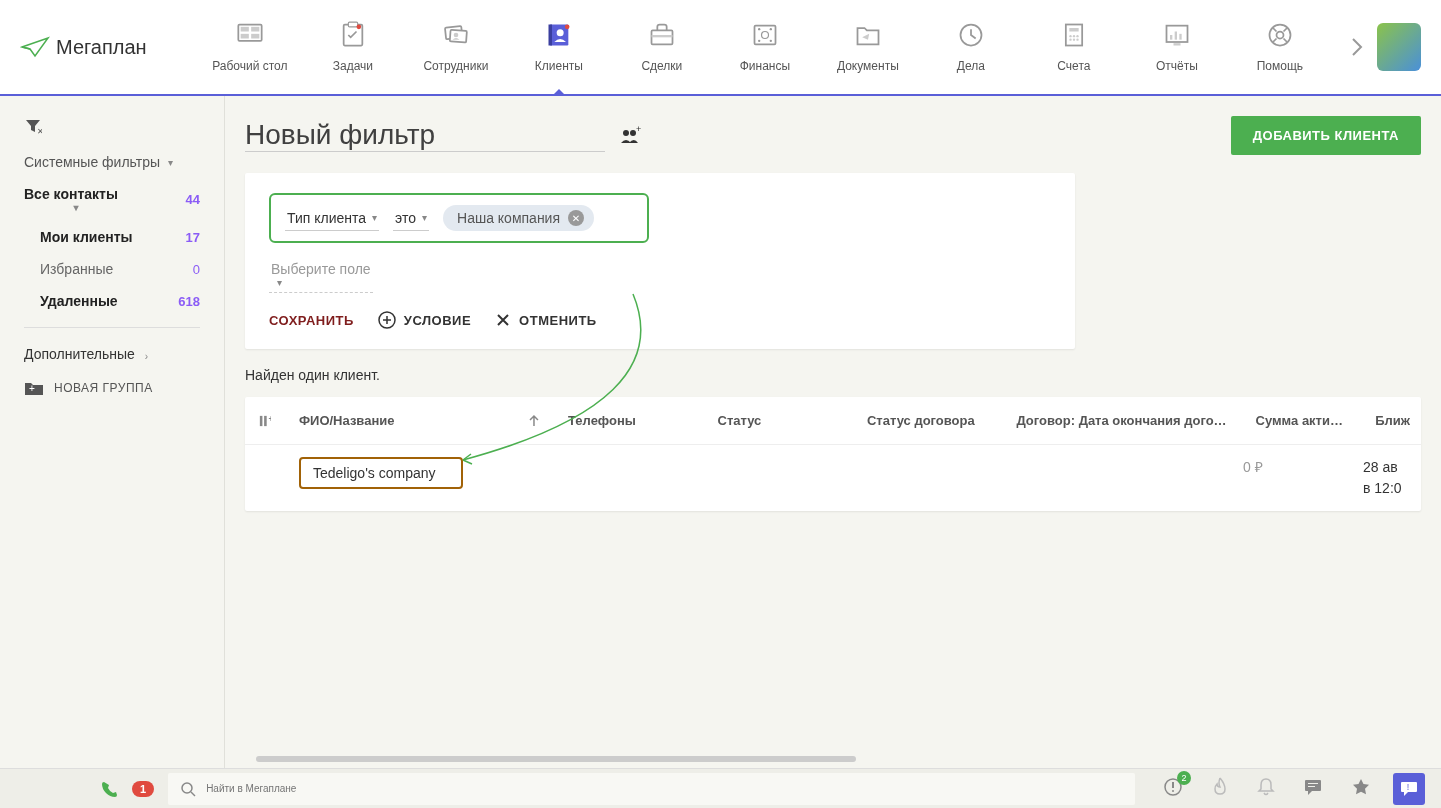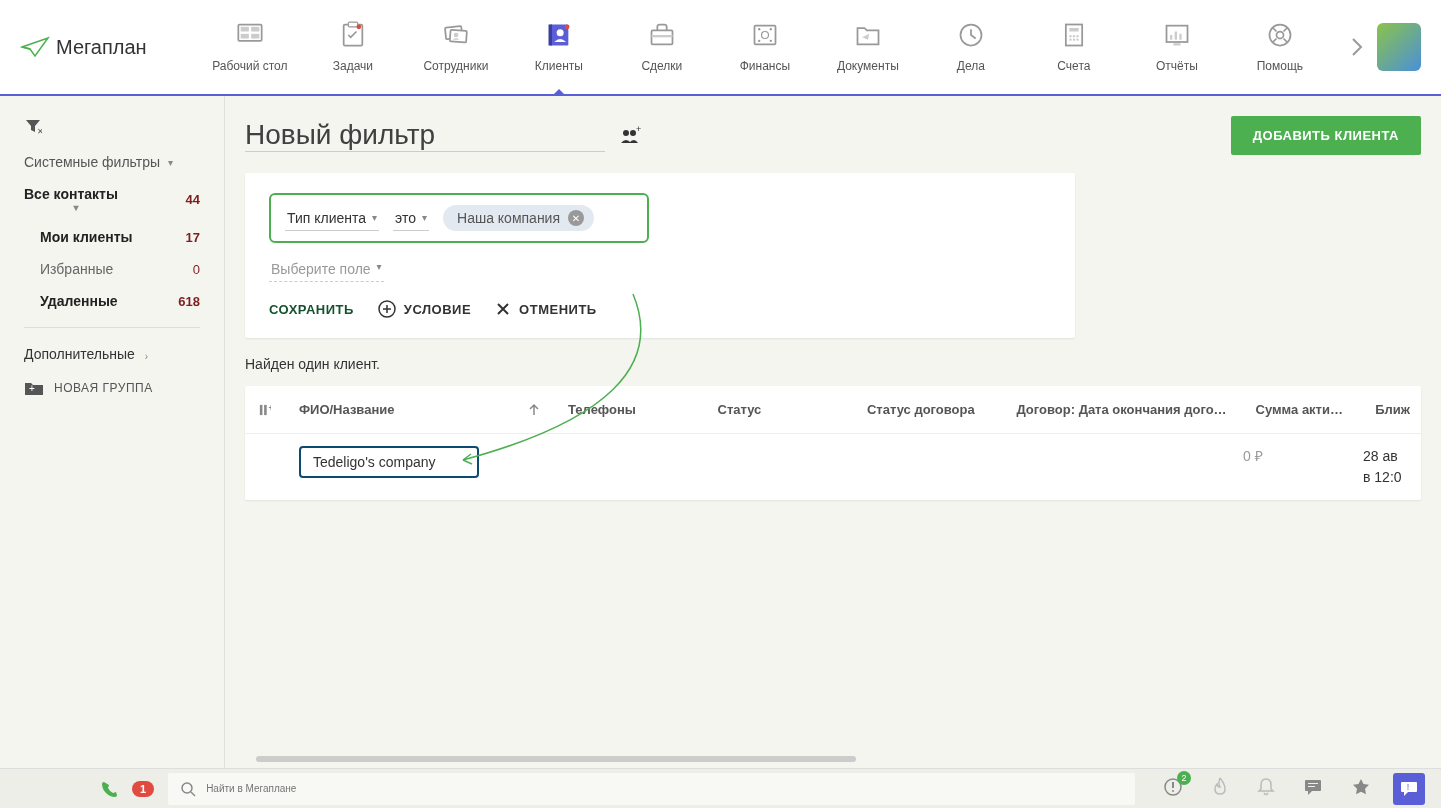--- a/index.html
+++ b/index.html
@@ -21,43 +21,43 @@
 .main { display: flex; height: calc(100% - 96px - 40px); }
 
 
 .sidebar { width: 225px; background: #f5f5f0; padding: 16px 0; border-right: 1px solid #e0e0da; }
 .filter-icon-top { padding: 6px 24px; color: #555; }
 .sidebar-heading { display: flex; align-items: center; padding: 8px 24px; font-size: 14px; color: #555; cursor: pointer; }
 .sidebar-heading .chev { margin-left: 8px; }
 .sidebar-item { display: flex; justify-content: space-between; align-items: center; padding: 8px 24px; font-size: 14px; color: #333; cursor: pointer; }
 .sidebar-item.sub { padding-left: 40px; color: #666; }
 .sidebar-item.bold { font-weight: 600; color: #222; }
-.sidebar-count { color: #7f1d1d; font-size: 13px; }
+.sidebar-count { color: #8b5cf6; font-size: 13px; }
 .sidebar-divider { height: 1px; background: #ddd; margin: 10px 24px; }
 .new-group { display: flex; align-items: center; padding: 10px 24px; font-size: 12px; color: #555; cursor: pointer; letter-spacing: 0.5px; }
 .new-group svg { margin-right: 10px; }
 
 
 .content { flex: 1; padding: 20px 20px 0 20px; overflow: hidden; }
 .content-header { display: flex; align-items: center; margin-bottom: 18px; }
 .page-title { font-size: 28px; color: #404040; font-weight: 400; border-bottom: 1px solid #ccc; width: 360px; }
 .share-icon { margin-left: 14px; width: 22px; height: 22px; color: #333; cursor: pointer; }
 .add-client-btn { margin-left: auto; background: #4caf50; color: #fff; border: none; padding: 12px 22px; font-size: 13px; font-weight: 700; letter-spacing: 0.5px; cursor: pointer; border-radius: 2px; }
 
 
 .filter-card { background: #fff; border-radius: 2px; padding: 20px 24px; margin-bottom: 18px; box-shadow: 0 1px 2px rgba(0,0,0,0.08); width: 830px; }
 .filter-row { display: flex; align-items: center; gap: 14px; border: 2px solid #4caf50; border-radius: 6px; padding: 10px 14px; width: 380px; margin-bottom: 14px; }
 .filter-field { display: flex; align-items: center; font-size: 14px; color: #333; border-bottom: 1px solid #ccc; padding: 4px 2px; cursor: pointer; }
 .filter-field .chev-sm { margin-left: 6px; }
 .filter-chip { background: #e3e9f0; border-radius: 14px; padding: 5px 10px 5px 14px; display: flex; align-items: center; font-size: 14px; color: #555; }
 .filter-chip .chip-x { width: 16px; height: 16px; background: #999; border-radius: 50%; margin-left: 8px; display: flex; align-items: center; justify-content: center; color: #fff; font-size: 10px; cursor: pointer; }
 .select-field-row { margin: 8px 0 18px 0; }
-.select-field { font-size: 14px; color: #999; border-bottom: 1px dashed #ccc; padding: 4px 2px; display: inline-flex; align-items: flex-start; cursor: pointer; }
+.select-field { font-size: 14px; color: #999; border-bottom: 1px dashed #ccc; padding: 4px 2px; display: inline-flex; align-items: flex-start; cursor: pointer; flex-direction: column; }
 .filter-actions { display: flex; align-items: center; gap: 24px; }
-.action-save { color: #14532d; font-size: 13px; font-weight: 700; letter-spacing: 0.5px; cursor: pointer; }
+.action-save { color: #7f1d1d; font-size: 13px; font-weight: 700; letter-spacing: 0.5px; cursor: pointer; }
 .action-btn { display: flex; align-items: center; font-size: 13px; font-weight: 700; color: #333; letter-spacing: 0.5px; cursor: pointer; }
 .action-btn svg { margin-right: 8px; }
 
 .results-text { font-size: 14px; color: #333; margin-bottom: 14px; }
 
 
 .table-wrap { background: #fff; border-radius: 2px; box-shadow: 0 1px 2px rgba(0,0,0,0.08); overflow: hidden; }
 .table-header { display: flex; align-items: center; height: 48px; border-bottom: 1px solid #eee; font-size: 13px; color: #555; font-weight: 600; }
 .th { padding: 0 14px; display: flex; align-items: center; white-space: nowrap; overflow: hidden; text-overflow: ellipsis; }
 .th.cols-icon { width: 40px; justify-content: center; cursor: pointer; }
@@ -65,21 +65,21 @@
 .th.sort { width: 40px; }
 .th.phone { width: 150px; }
 .th.status { width: 150px; }
 .th.contract-status { width: 150px; }
 .th.contract-date { width: 240px; }
 .th.amount { width: 120px; }
 .th.next { width: 60px; }
 .table-row { display: flex; align-items: flex-start; padding: 12px 0; font-size: 14px; color: #333; }
 .td { padding: 0 14px; }
 .td.name-cell { margin-left: 40px; }
-.td.name-box { border: 2px solid #0c4a6e; border-radius: 4px; padding: 6px 12px; width: 180px; }
+.td.name-box { border: 2px solid #a16207; border-radius: 4px; padding: 6px 12px; width: 164px; }
 .td.amount-cell { margin-left: auto; width: 120px; color: #999; }
 .td.date-cell { width: 72px; text-align: left; line-height: 1.5; }
 
 
 .arrow-svg { position: absolute; left: 453px; top: 292px; pointer-events: none; }
 
 
 .hscroll { position: absolute; left: 250px; right: 20px; bottom: 46px; height: 6px; background: transparent; }
 .hscroll-thumb { position: absolute; left: 6px; width: 600px; height: 6px; background: #ccc; border-radius: 3px; }
 

